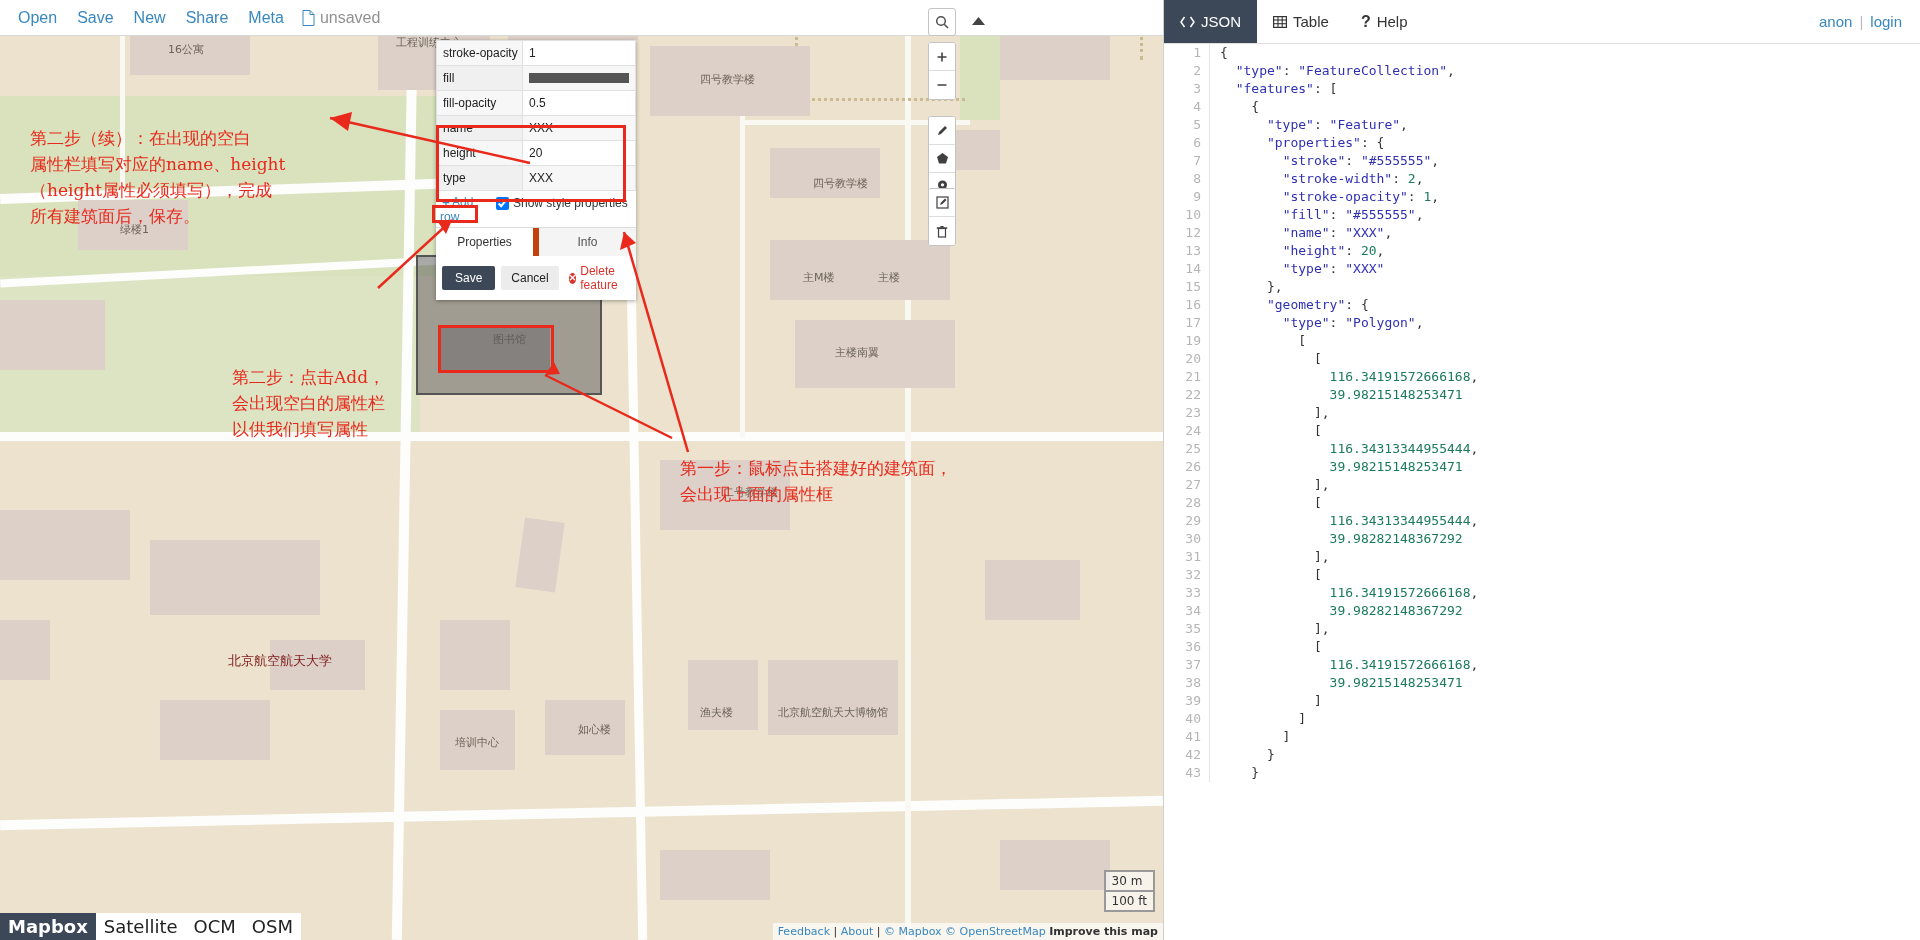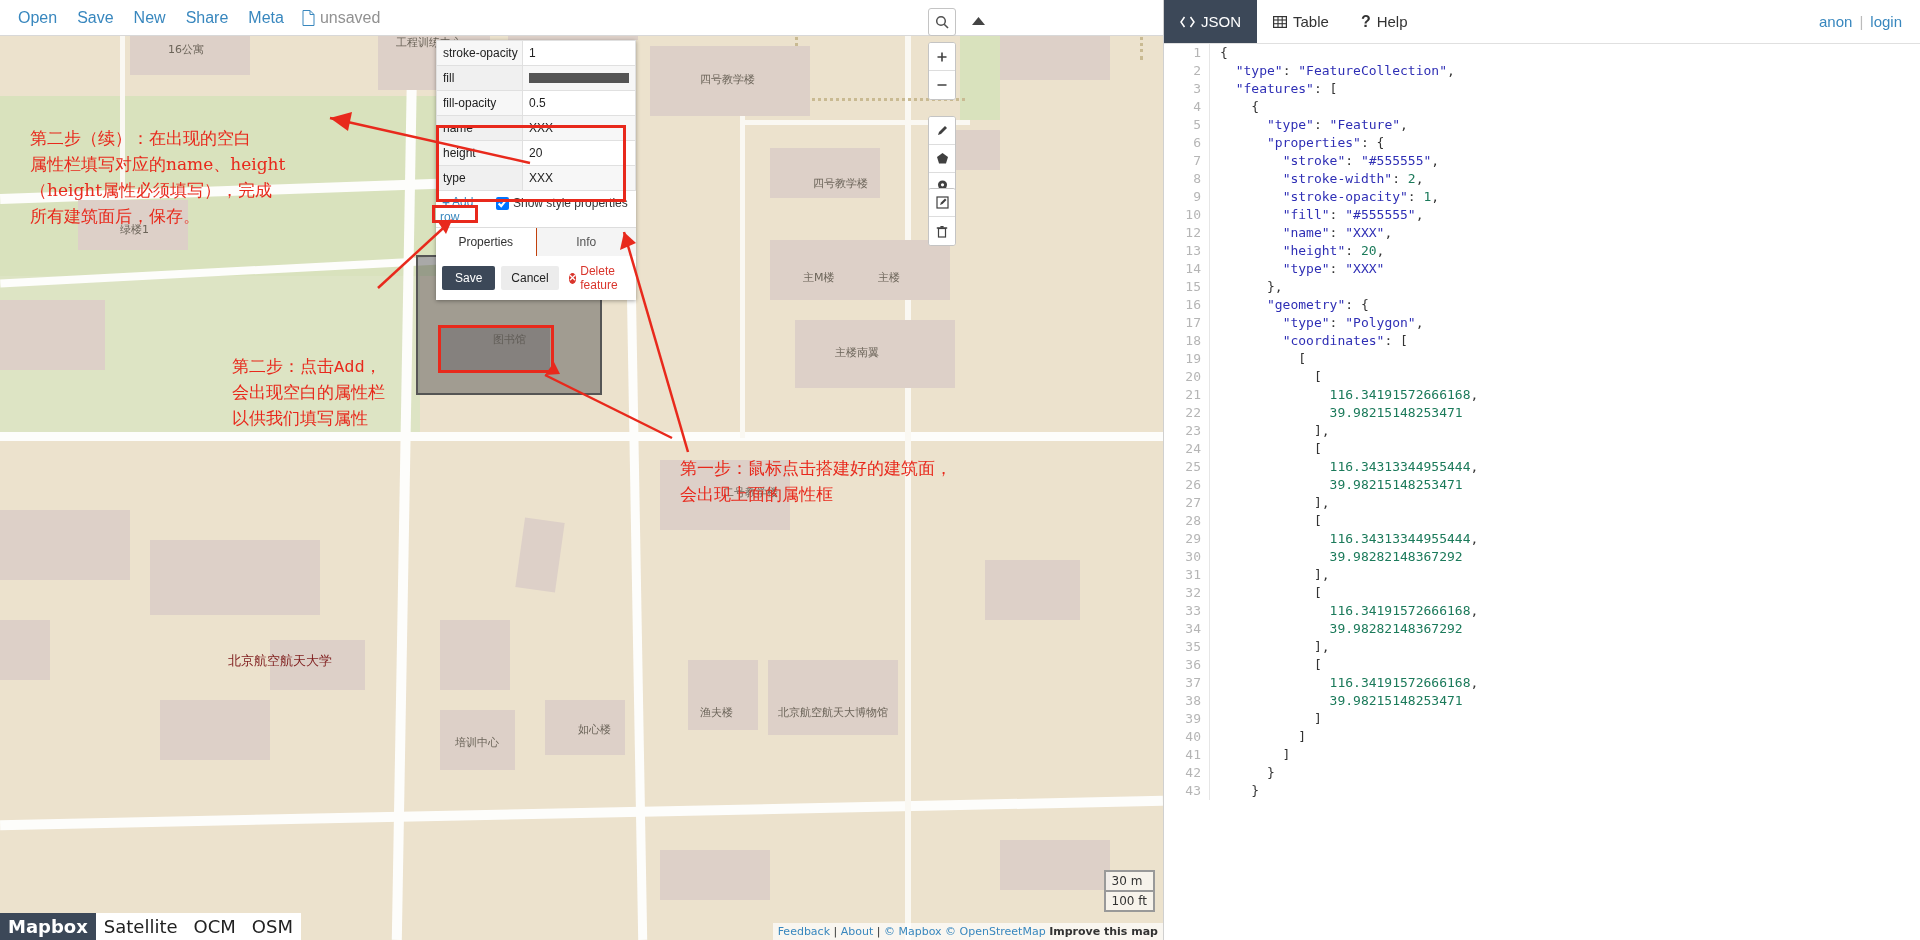--- a/index.html
+++ b/index.html
@@ -122,21 +122,21 @@
   .add-row {
     color: #3887be; cursor: pointer; font-size: 12px; line-height: 15px;
     width: 48px;
   }
   .add-row .plus { font-weight: bold; }
   .show-style { display: flex; align-items: center; gap: 4px; color: #333; font-size: 12px; padding-top:1px;}
   .show-style input { margin: 0; }
   .popup-tabs { display: flex; border-top: 1px solid #ddd; }
   .popup-tabs .tab {
     flex: 1; text-align: center; padding: 7px 0; font-size: 12px;
-    background: #fff; color: #333; cursor: pointer; border-right: 1px solid #c2410c;
+    background: #fff; color: #333; cursor: pointer; border-right: 6px solid #c2410c;
   }
   .popup-tabs .tab.inactive { background: #f4f4f4; color: #555; }
   .popup-tabs .tab:last-child { border-right: none; }
   .popup-footer { display: flex; align-items: center; padding: 8px 6px; gap: 6px; background: #fff; }
   .btn-save {
     background: #3c4858; color: #fff; border: none; padding: 5px 13px;
     font-size: 12px; border-radius: 2px; cursor: pointer;
     font-family: "Liberation Sans", sans-serif;
   }
   .btn-cancel {
@@ -459,21 +459,21 @@
       <polygon points="545,375 560,374 554,362" fill="#e8291c"></polygon>
     </svg>
     <div class="hl-box" style="left:436px;top:125px;width:190px;height:77px;"></div>
     <div class="hl-box" style="left:432px;top:205px;width:46px;height:18px;"></div>
     <div class="hl-box" style="left:438px;top:325px;width:116px;height:48px;"></div>
     <div id="annot-texts">
         <div class="annot-text" style="left: 30px; top: 125px;">第二步（续）：在出现的空白
 属性栏填写对应的name、height
 （height属性必须填写），完成
 所有建筑面后，保存。</div>
-        <div class="annot-text" style="left: 232px; top: 355px; font-family: Liberation Mono, monospace;">第二步：点击Add，
+        <div class="annot-text" style="left: 232px; top: 364px;">第二步：点击Add，
 会出现空白的属性栏
 以供我们填写属性</div>
         <div class="annot-text" style="left: 680px; top: 455px;">第一步：鼠标点击搭建好的建筑面，
 会出现上面的属性框</div>
       </div>
   </div>
 
   <div id="json-pane">
     <div id="json-header">
       <div class="jtab active">
@@ -566,24 +566,20 @@
         </div>
         <div class="code-row">
           <div class="gutter">16</div>
           <div class="codetext">      <span class="tok-key">"geometry"</span>: {</div>
         </div>
         <div class="code-row">
           <div class="gutter">17</div>
           <div class="codetext">        <span class="tok-key">"type"</span>: <span class="tok-str">"Polygon"</span>,</div>
         </div>
         <div class="code-row">
-          <div class="gutter">18</div>
-          <div class="codetext">        <span class="tok-key">"coordinates"</span>: [</div>
-        </div>
-        <div class="code-row">
           <div class="gutter">19</div>
           <div class="codetext">          [</div>
         </div>
         <div class="code-row">
           <div class="gutter">20</div>
           <div class="codetext">            [</div>
         </div>
         <div class="code-row">
           <div class="gutter">21</div>
           <div class="codetext">              <span class="tok-num">116.34191572666168</span>,</div>

